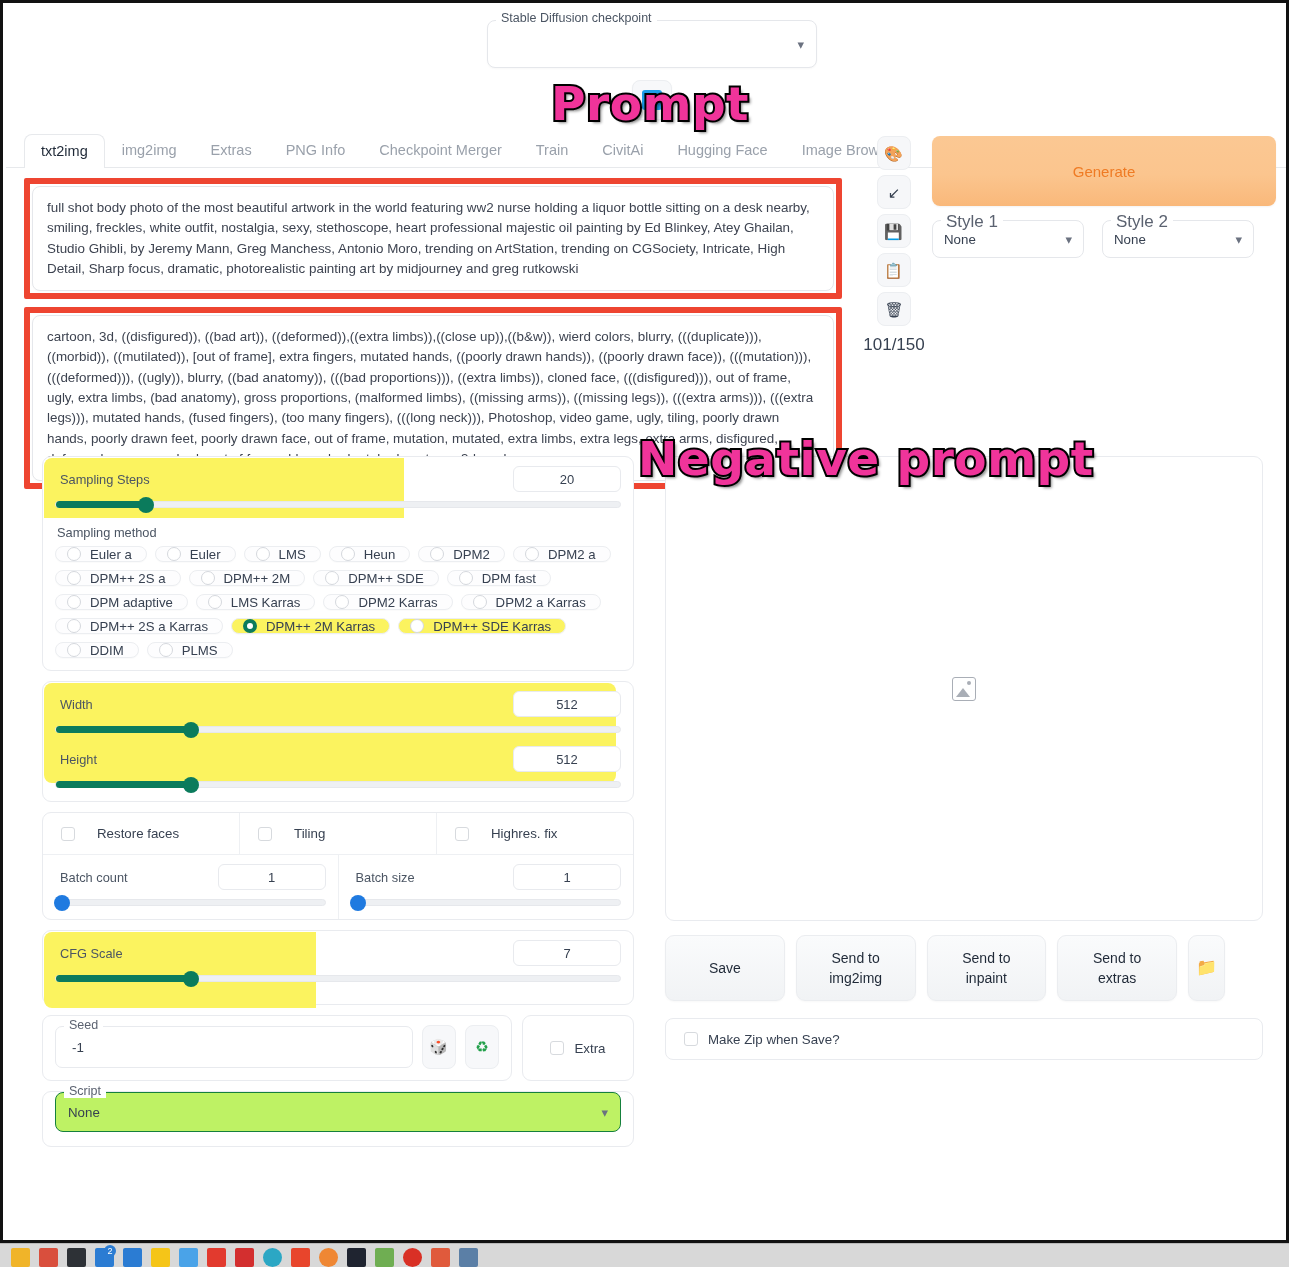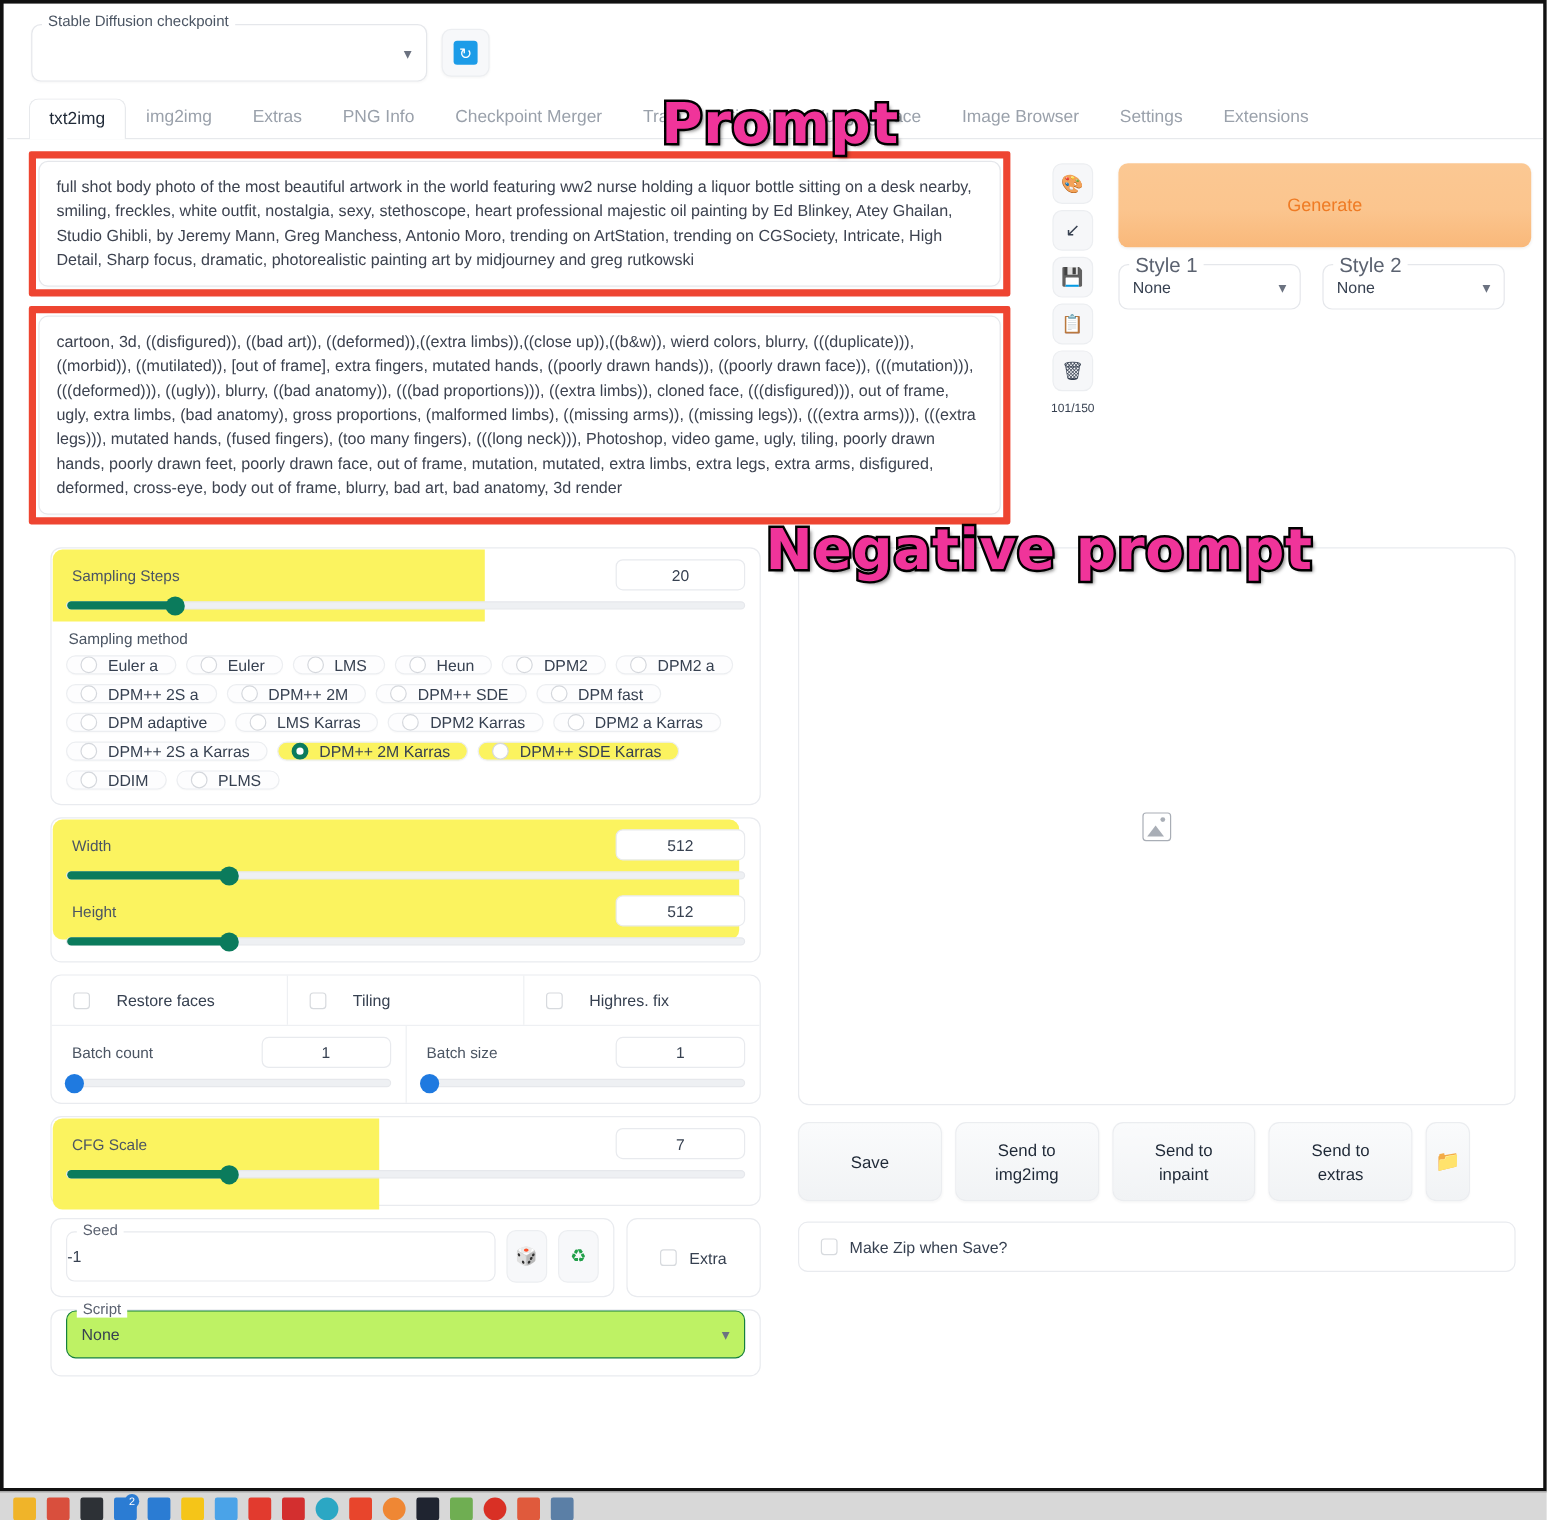--- a/index.html
+++ b/index.html
@@ -12,21 +12,21 @@
     position:relative;
   }
   
   .window-frame{
     position:absolute; left:0; top:0; width:1289px; height:1243px;
     border:3px solid #111; background:#fff; overflow:hidden;
   }
   .page{ position:absolute; left:3px; top:3px; width:1280px; height:1234px; background:#fff; padding:0; }
 
   
-  .ckpt-row{ display:flex; align-items:center; gap:12px; padding:14px 8px 6px 20px; }
+  .ckpt-row{ display:flex; align-items:center; gap:12px; padding:14px 8px 6px 20px;flex-direction:column; }
   .ckpt-box{
     position:relative; width:330px; height:48px;
     border:1px solid #e5e7eb; border-radius:8px; background:#fff;
     display:flex; align-items:center; padding:0 12px;
     box-shadow:0 1px 2px rgba(0,0,0,.03);
   }
   .ckpt-label{
     position:absolute; top:-9px; left:8px; background:#fff; padding:0 5px;
     font-size:12.5px; color:#4b5563; line-height:1;
   }
@@ -70,21 +70,21 @@
 
   
   .top-right{
     position:absolute; left:866px; top:130px; width:404px; display:flex; gap:16px;
   }
   .iconcol{ display:flex; flex-direction:column; align-items:center; gap:5px; width:44px; }
   .sq-btn{
     width:34px;height:34px;border-radius:8px;background:#f6f7f9;border:1px solid #eceef1;
     display:flex;align-items:center;justify-content:center;font-size:15px;line-height:1;
   }
-  .tokens{ font-size:10px; color:#374151; margin-top:4px; }
+  .tokens{ font-size:17px; color:#374151; margin-top:4px; }
 
   .genwrap{ flex:1; }
   .generate{
     height:70px; border-radius:8px; display:flex; align-items:center; justify-content:center;
     background:linear-gradient(180deg,#fbc893 0%,#fbc58e 55%,#f9b87a 100%);
     color:#ef7b24; font-size:15px; box-shadow:0 1px 2px rgba(0,0,0,.05);
   }
   .styles{ display:flex; gap:18px; margin-top:14px; }
   .style-box{ position:relative; width:152px; height:38px; border:1px solid #e5e7eb; border-radius:8px;
     background:#fff; display:flex; align-items:center; padding:0 11px; }
@@ -136,21 +136,21 @@
   .cbcell:last-child{ border-right:none; }
   .cb{ width:14px;height:14px;border:1.4px solid #d7dade; border-radius:3px; background:#fff; flex:none; }
 
   .batchrow{ display:flex; }
   .batchcell{ flex:1; padding:10px 12px 13px 12px; border-right:1px solid #eef0f3; }
   .batchcell:last-child{ border-right:none; }
 
   
   .seedrow{ display:flex; gap:10px; align-items:stretch; }
   .seedpanel{ flex:1; border:1px solid #e9ebef; border-radius:9px; background:#fff; padding:9px 12px 11px 12px; display:flex; align-items:center; gap:9px; position:relative; }
-  .seedfield{ position:relative; flex:1; height:42px; border:1px solid #e8eaee; border-radius:7px; background:#fff; display:flex; align-items:center; padding:0 0; font-size:13.3px; color:#374151; }
+  .seedfield{ position:relative; flex:1; height:42px; border:1px solid #e8eaee; border-radius:7px; background:#fff; display:flex; align-items:center; padding:0 16px; font-size:13.3px; color:#374151; }
   .seedlab{ position:absolute; top:-9px; left:8px; background:#fff; padding:0 5px; font-size:12.5px; color:#5b6270; }
   .seed-ic{ width:34px;height:44px; border:1px solid #eceef1; border-radius:8px; background:#f7f8fa; display:flex; align-items:center; justify-content:center; font-size:15px; }
   .extrapanel{ width:112px; border:1px solid #e9ebef; border-radius:9px; background:#fff; display:flex; align-items:center; justify-content:center; gap:10px; font-size:13.3px; }
 
   
   .addnet{ display:flex; align-items:center; justify-content:space-between; padding:15px 18px; font-size:14.5px; color:#1f2937; }
   .caret{ font-size:13px; color:#111; }
   .scriptpanel{ position:relative; margin:0 12px 14px 12px; }
   .scriptsel{ position:relative; height:40px; border:1px solid #15803d; border-radius:8px; background:#bef264; display:flex; align-items:center; padding:0 12px; font-size:13.3px; color:#374151; }
 

